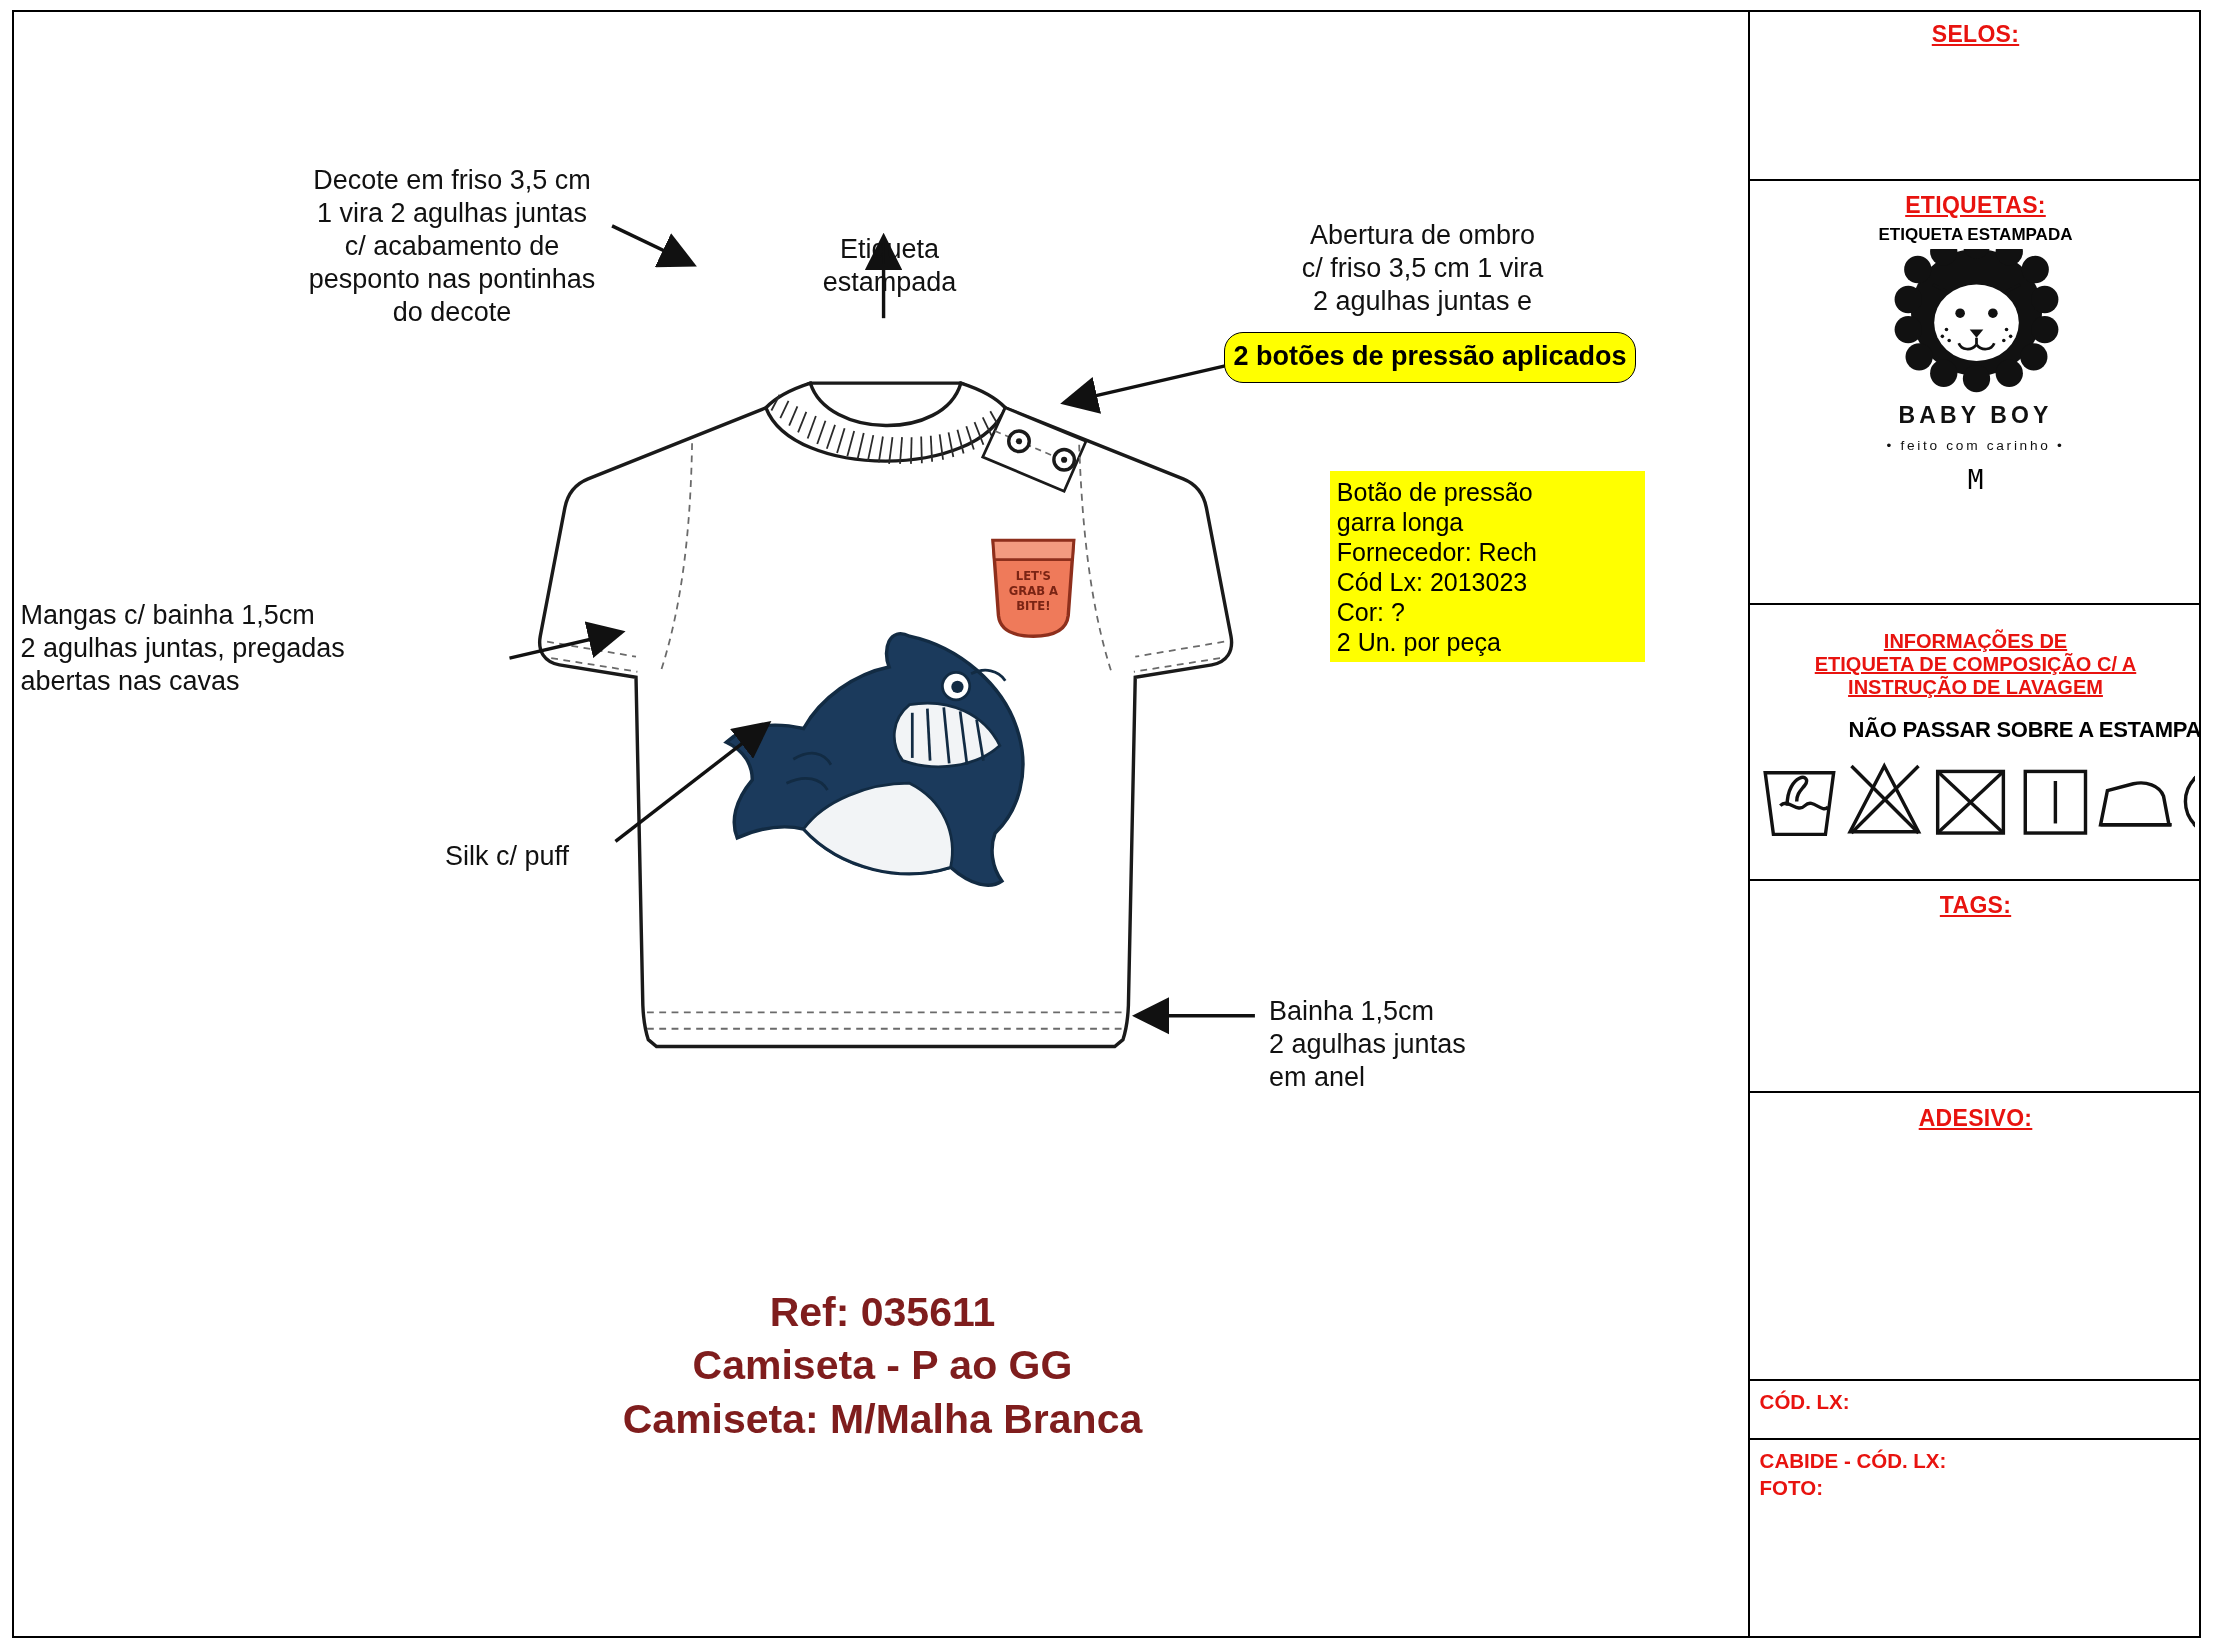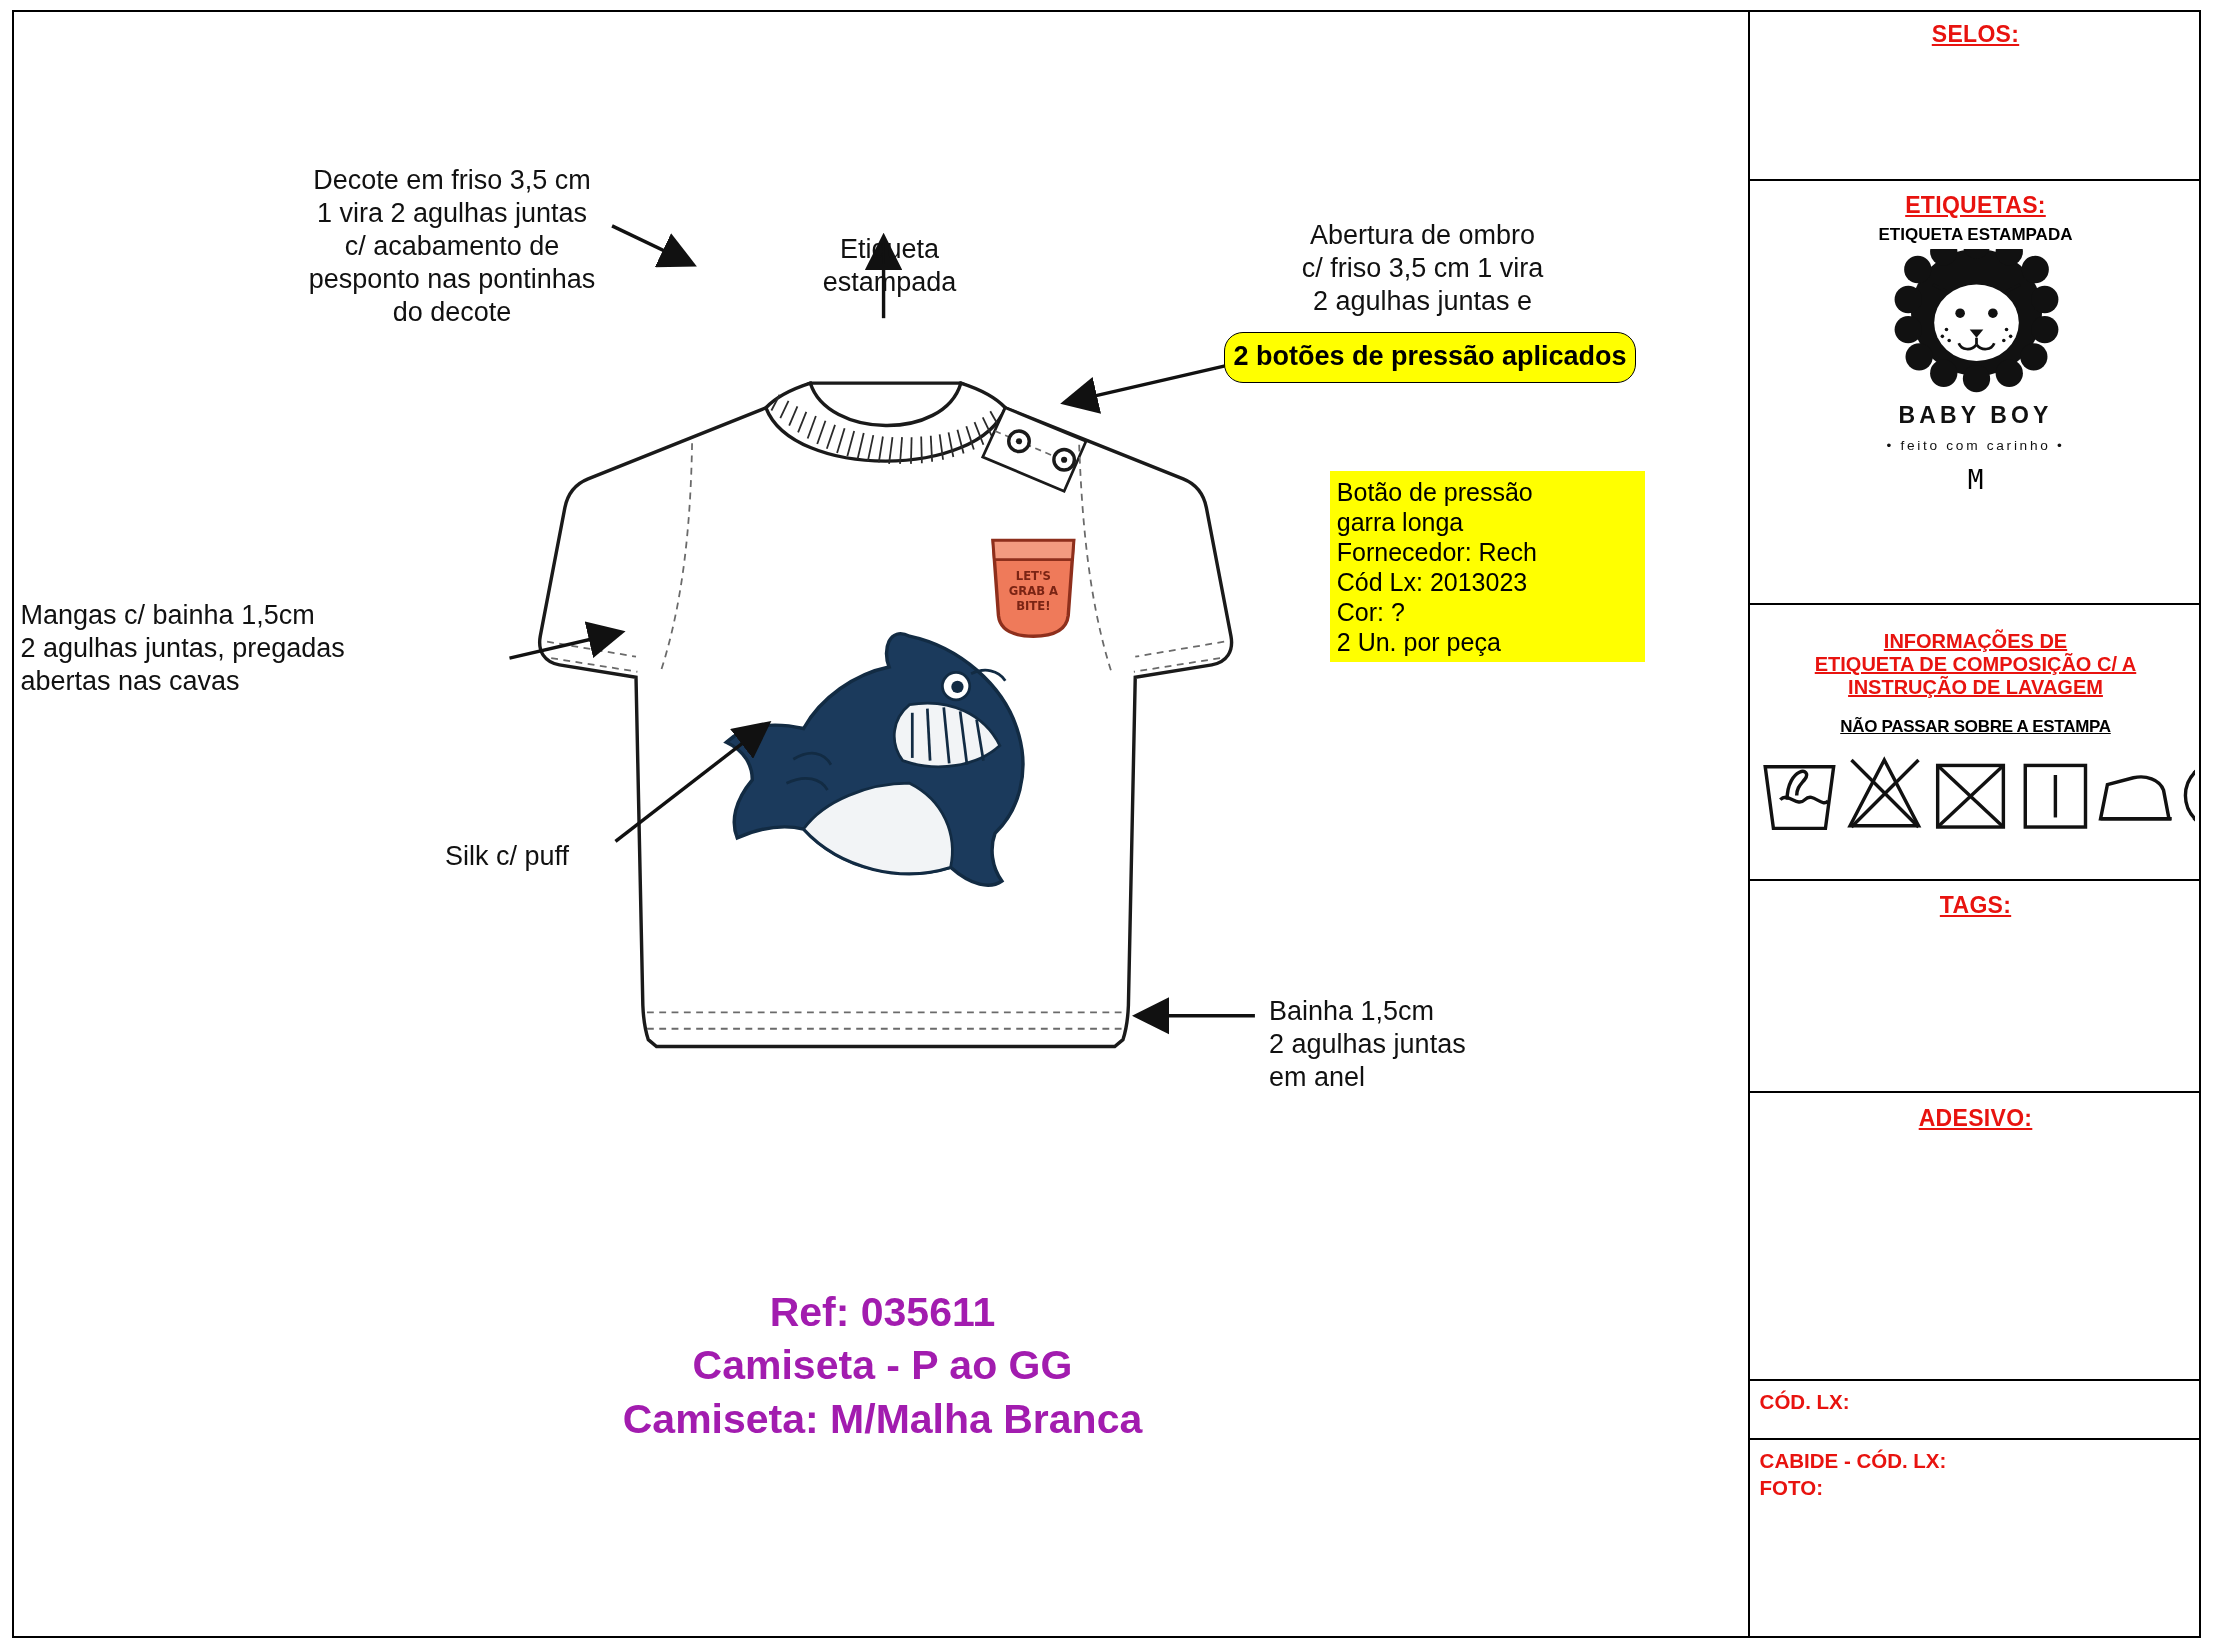--- a/index.html
+++ b/index.html
@@ -87,26 +87,25 @@
     line-height: 1.15;
   }
   .size-letter {
     text-align: center;
     font-size: 26px;
     font-family: "DejaVu Sans Mono", monospace;
     color: #000;
     margin-top: 4.1px;
   }
   .nopass {
-    text-align: center;
-    font-weight: bold;
-    font-size: 17px;
+    text-align: right;
+    font-weight: bold;
+    font-size: 22px;
     color: #000;
     letter-spacing: -0.3px;
-    text-decoration: underline;
   }
   
   .note {
     position: absolute;
     font-size: 27px;
     color: #111;
     line-height: 1.22;
     white-space: pre-line;
   }
   .note.center { text-align: center; }
@@ -129,21 +128,21 @@
     padding: 5.5px 6.8px;
   }
   .caption {
     position: absolute;
     left: 383px;
     top: 1286px;
     width: 999px;
     text-align: center;
     font-size: 41px;
     font-weight: bold;
-    color: #a21caf;
+    color: #7f1d1d;
     line-height: 1.3;
     white-space: pre-line;
   }
   svg { display: block; }
   .arrows {
     position: absolute;
     left: 0; top: 0;
     width: 1748px;
     height: 1628px;
     pointer-events: none;

